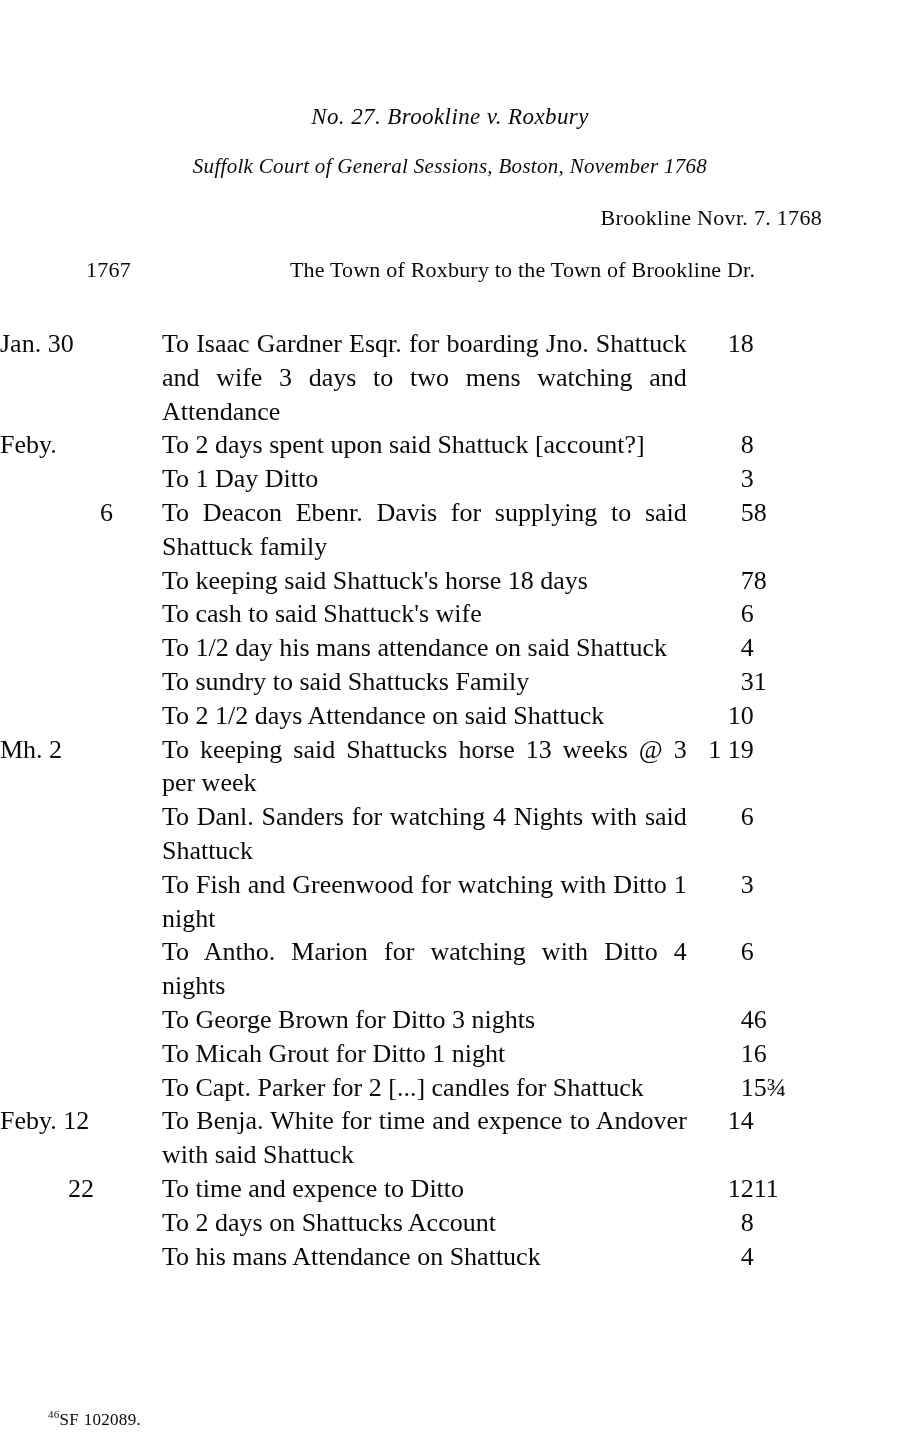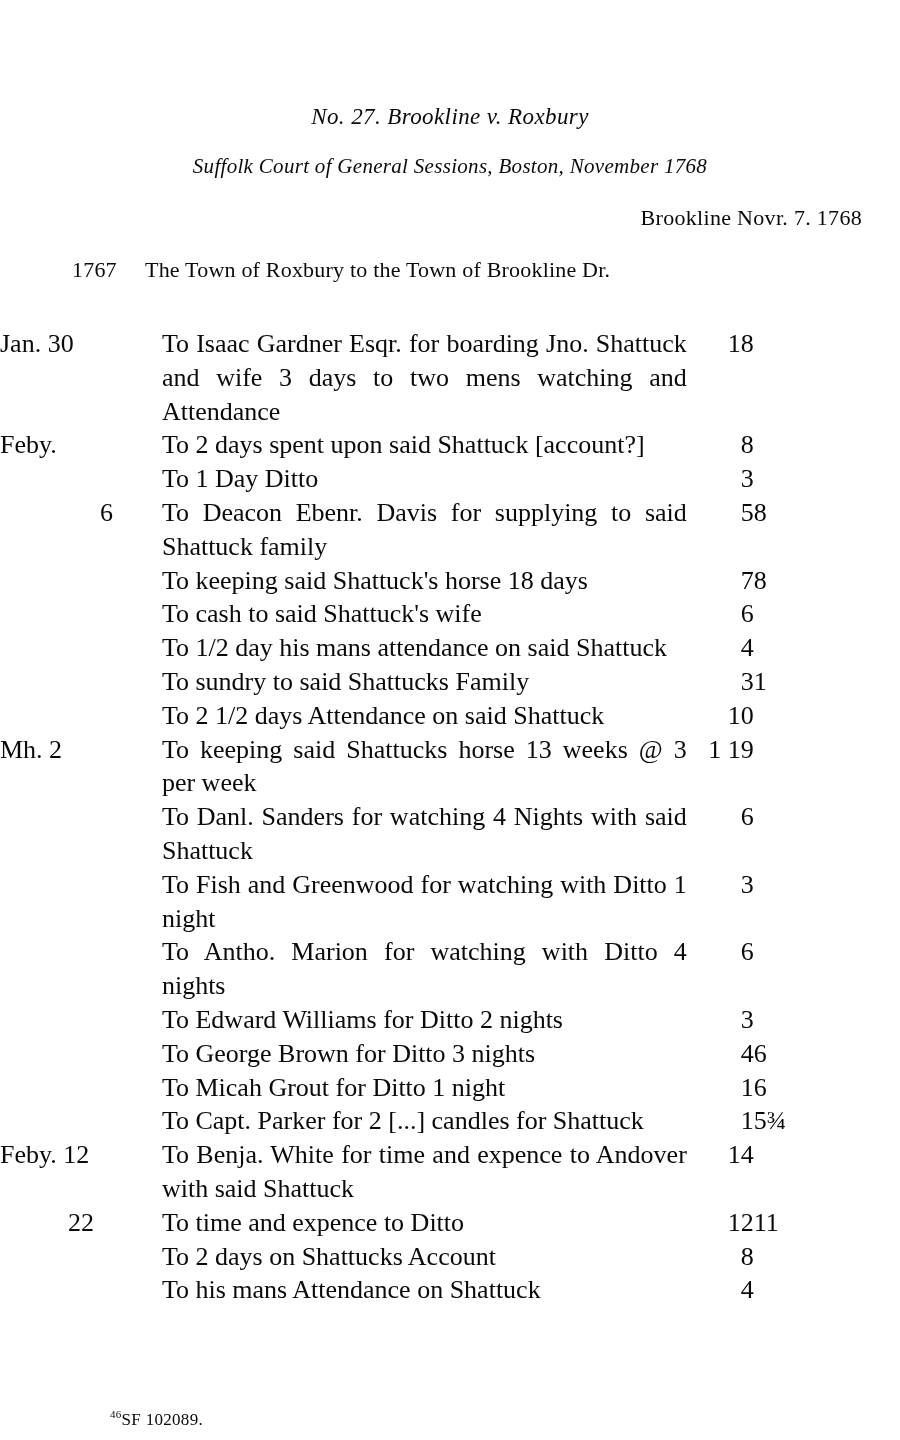--- a/index.html
+++ b/index.html
@@ -48,29 +48,30 @@
     font-style: italic;
     font-size: 21px;
     margin-top: 24px;
     letter-spacing: 0.3px;
   }
 
   .dateline {
     text-align: right;
     font-size: 22px;
     margin-top: 26px;
-    padding-right: 38px;
+    padding-right: 78px;
     letter-spacing: 0.3px;
   }
 
   .headline-row {
     display: flex;
     margin-top: 26px;
     font-size: 22px;
     letter-spacing: 0.2px;
+    text-align: center;
   }
   .headline-row .hl-year {
     width: 145px;
     padding-left: 72px;
     box-sizing: border-box;
   }
   .headline-row .hl-text {
     flex: 1;
   }
 
@@ -125,21 +126,21 @@
     line-height: 14px;
     font-size: 1px;
   }
 
   .footnote {
     position: absolute;
     left: 0;
     top: 1304px;
     width: 900px;
     font-size: 17px;
-    padding-left: 110px;
+    padding-left: 48px;
     box-sizing: border-box;
     letter-spacing: 0.3px;
   }
   .footnote sup {
     font-size: 11px;
     vertical-align: super;
   }
 
   .folio {
     position: absolute;
@@ -273,28 +274,20 @@
           <td class="date"></td>
           <td class="entry">
             <div class="justified">To Antho. Marion for watching with Ditto 4 nights</div>
           </td>
           <td class="col-s">6</td>
           <td class="col-d"></td>
         </tr>
         <tr>
           <td class="date"></td>
           <td class="entry">
-            <div>To Edward Williams for Ditto 2 nights</div>
-          </td>
-          <td class="col-s">3</td>
-          <td class="col-d"></td>
-        </tr>
-        <tr>
-          <td class="date"></td>
-          <td class="entry">
             <div>To George Brown for Ditto 3 nights</div>
           </td>
           <td class="col-s">4</td>
           <td class="col-d">6</td>
         </tr>
         <tr>
           <td class="date"></td>
           <td class="entry">
             <div>To Micah Grout for Ditto 1 night</div>
           </td>

